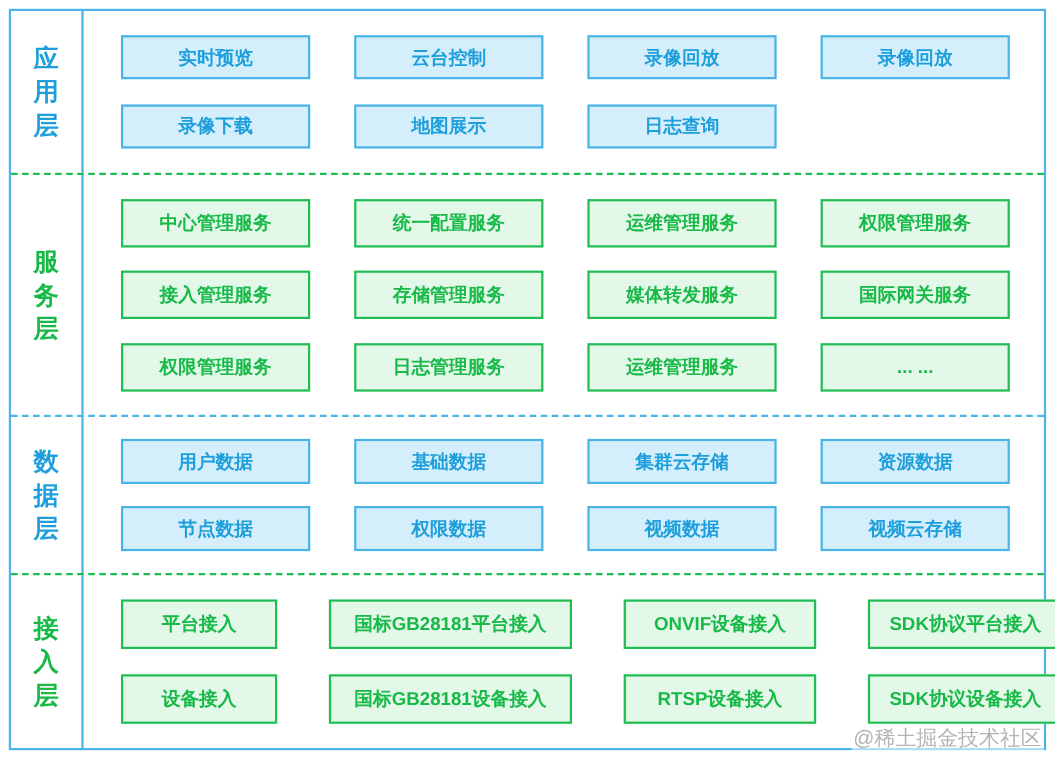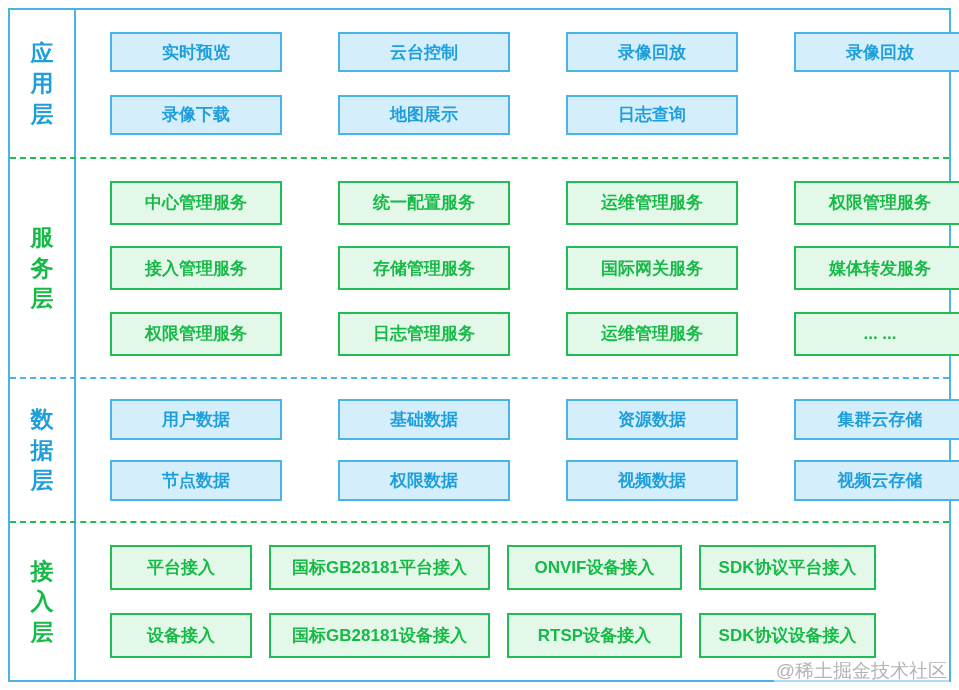--- a/index.html
+++ b/index.html
@@ -61,25 +61,25 @@
     flex: 1;
     display: flex;
     flex-direction: column;
     justify-content: space-evenly;
     padding-left: 34px;
     min-width: 0;
   }
   .box-row {
     display: grid;
     grid-template-columns: repeat(4, 172px);
-    column-gap: 56px;
+    column-gap: 40px;
   }
   .layer-access .box-row {
     grid-template-columns: 142px 221px 175px 177px;
-    column-gap: 17px;
+    column-gap: 47px;
   }
   .box {
     box-sizing: border-box;
     display: flex;
     align-items: center;
     justify-content: center;
     font-size: 17px;
     font-weight: bold;
     white-space: nowrap;
     overflow: hidden;
@@ -150,22 +150,22 @@
       <div class="layer-content">
           <div class="box-row">
             <div class="box green">中心管理服务</div>
             <div class="box green">统一配置服务</div>
             <div class="box green">运维管理服务</div>
             <div class="box green">权限管理服务</div>
           </div>
           <div class="box-row">
             <div class="box green">接入管理服务</div>
             <div class="box green">存储管理服务</div>
+            <div class="box green">媒体转发服务</div>
             <div class="box green">国际网关服务</div>
-            <div class="box green">媒体转发服务</div>
           </div>
           <div class="box-row">
             <div class="box green">权限管理服务</div>
             <div class="box green">日志管理服务</div>
             <div class="box green">运维管理服务</div>
             <div class="box green">... ...</div>
           </div>
         </div>
     </section>
 
@@ -174,22 +174,22 @@
         <div class="layer-label">
             <span>数</span>
             <span>据</span>
             <span>层</span>
           </div>
       </div>
       <div class="layer-content">
           <div class="box-row">
             <div class="box blue">用户数据</div>
             <div class="box blue">基础数据</div>
+            <div class="box blue">集群云存储</div>
             <div class="box blue">资源数据</div>
-            <div class="box blue">集群云存储</div>
           </div>
           <div class="box-row">
             <div class="box blue">节点数据</div>
             <div class="box blue">权限数据</div>
             <div class="box blue">视频数据</div>
             <div class="box blue">视频云存储</div>
           </div>
         </div>
     </section>
 

